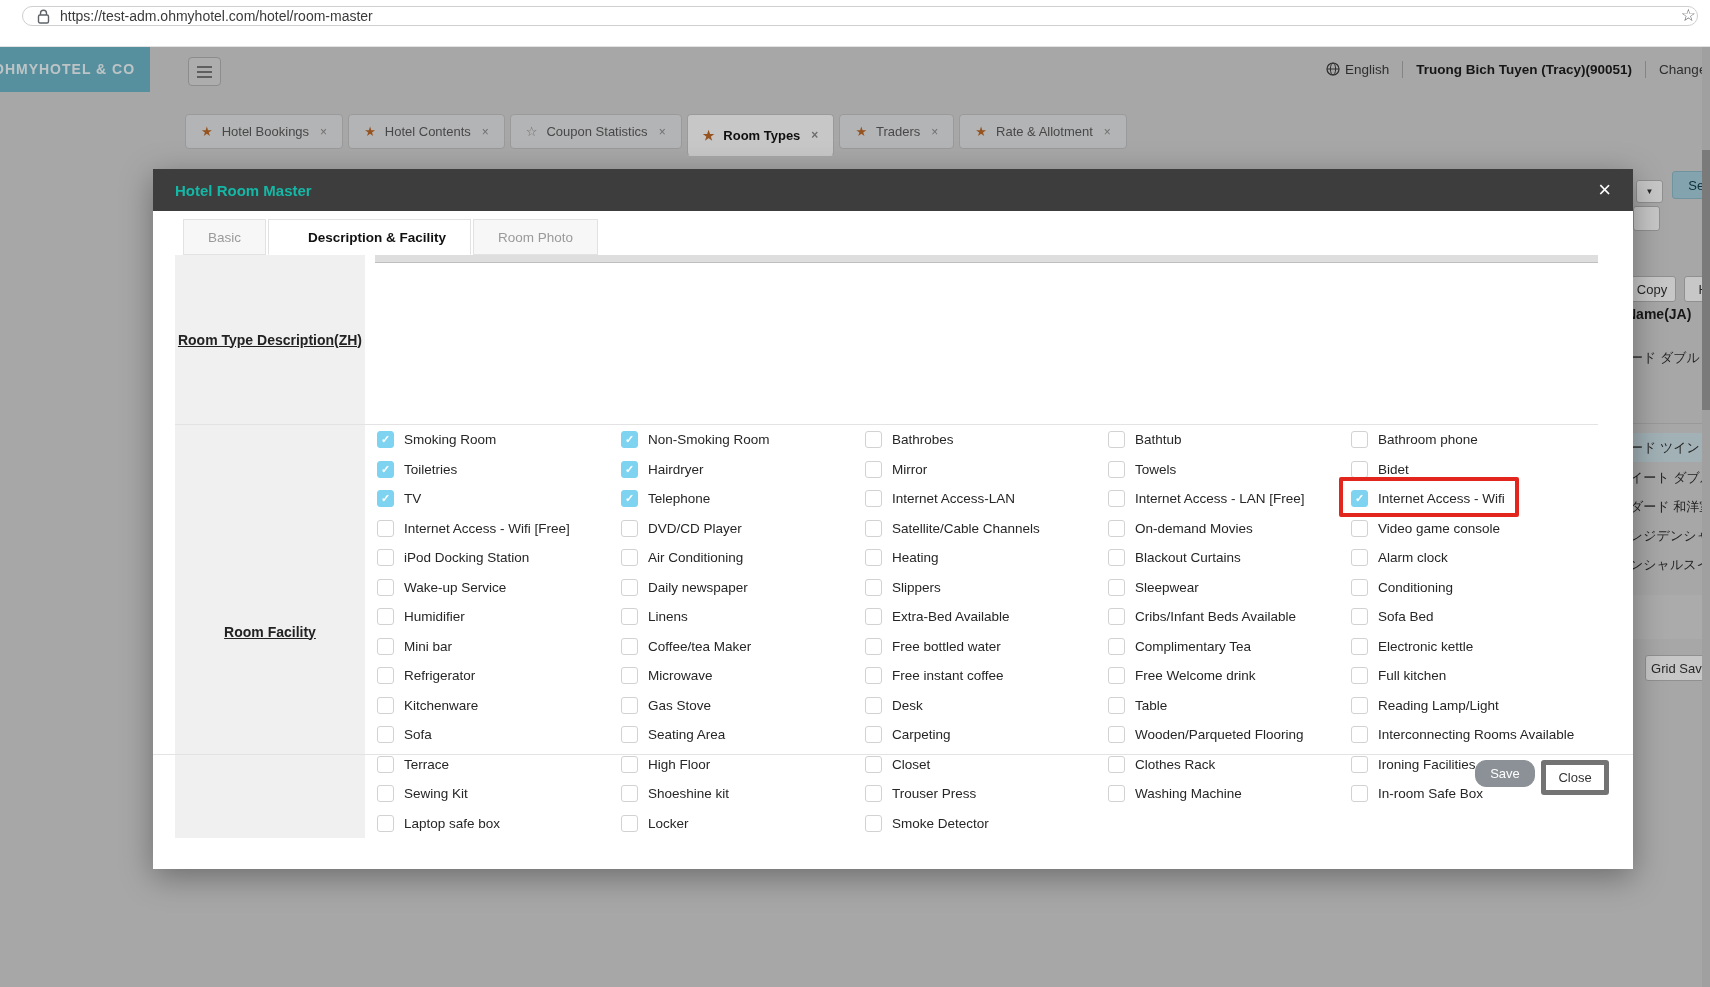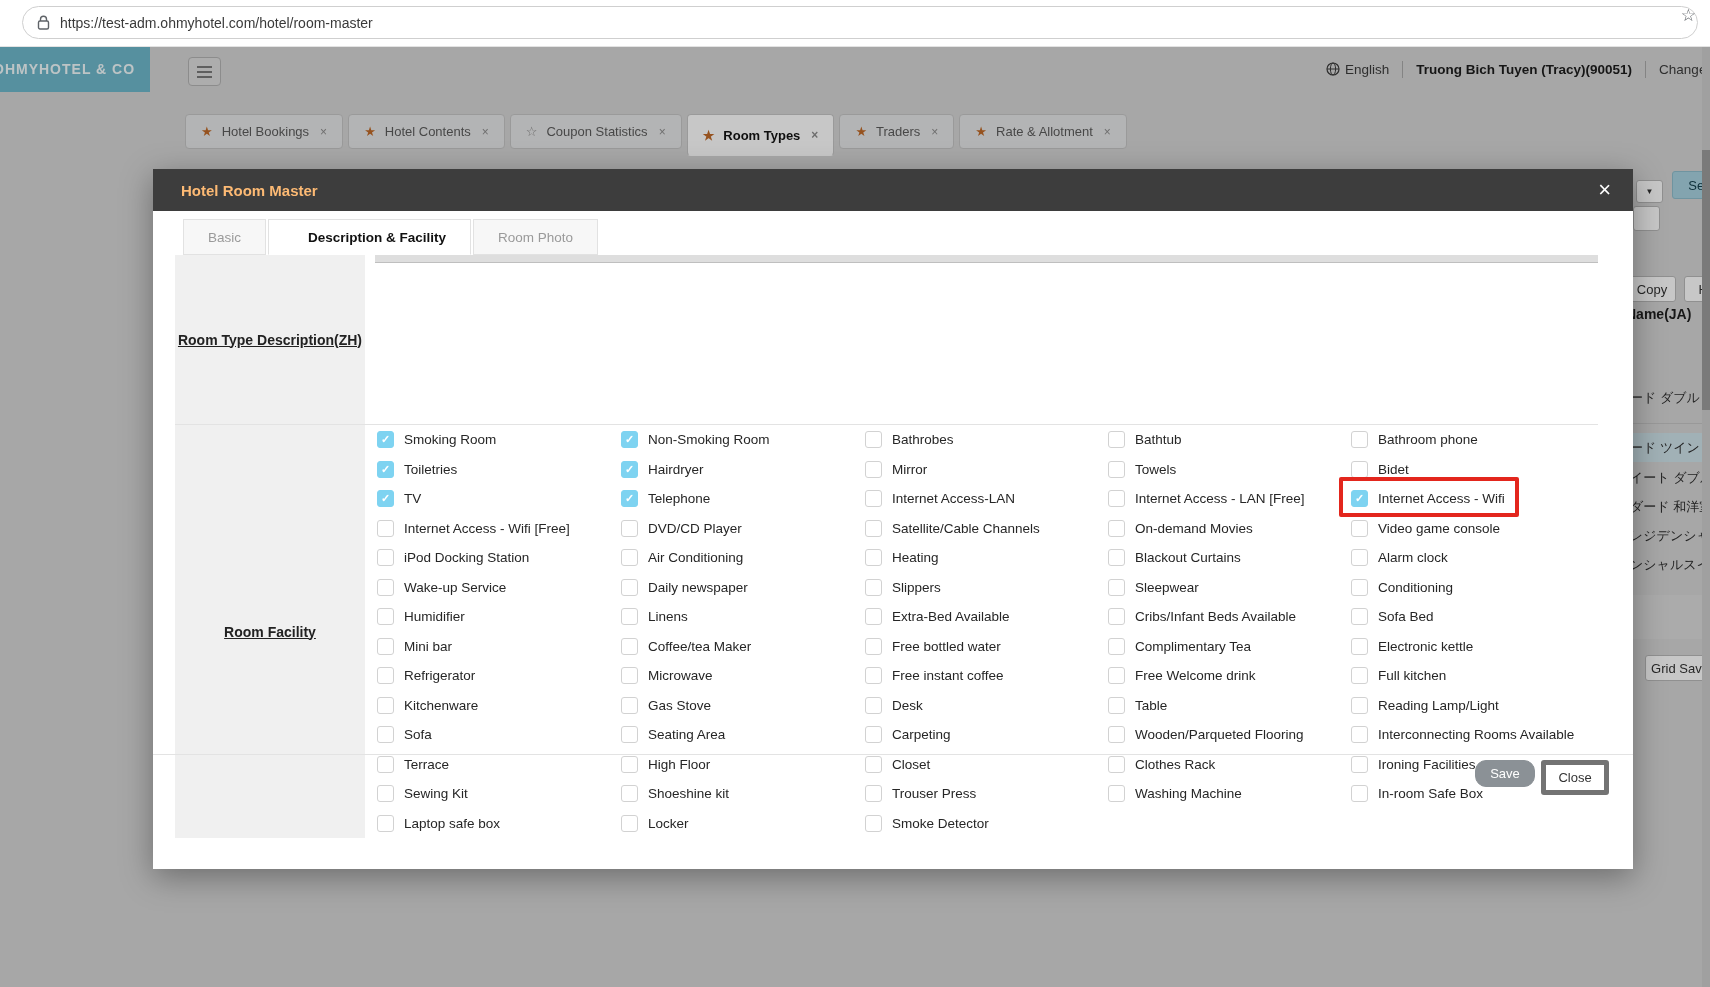--- a/index.html
+++ b/index.html
@@ -1,20 +1,20 @@
 <!DOCTYPE html>
 <html><head>
 <meta charset="utf-8">
 <style>
   html,body{margin:0;padding:0;background:#fff;font-family:"Liberation Sans",sans-serif;}
   #stage{position:relative;width:1710px;height:987px;overflow:hidden;background:#d6d6d6;}
 
   
   .browser-bar{position:absolute;left:0;top:0;width:1710px;height:46px;background:#fff;z-index:200;border-bottom:1px solid #e3e3e3;}
-  .url-pill{position:absolute;left:22px;top:6px;right:12px;height:33px;border:1px solid #cfcfcf;border-radius:17px;background:#fff;display:flex;align-items:center;padding:0 14px;box-sizing:border-box;}
+  .url-pill{position:absolute;left:22px;top:6px;right:12px;height:20px;border:1px solid #cfcfcf;border-radius:17px;background:#fff;display:flex;align-items:center;padding:0 14px;box-sizing:border-box;}
   .url-text{font-size:14px;color:#3a3a3a;margin-left:10px;white-space:nowrap;}
   .url-star{position:absolute;right:14px;top:5px;font-size:17px;color:#5f6368;}
 
   
   .page{position:absolute;left:0;top:46px;width:1710px;height:941px;background:#d6d6d6;z-index:1;}
   .logo-block{position:absolute;left:0;top:0;width:150px;height:46px;background:#6fb9cc;color:#f2fbfd;display:flex;align-items:center;overflow:hidden;}
   .logo-text{font-size:14px;font-weight:700;letter-spacing:1px;margin-left:-7px;white-space:nowrap;}
   .hamburger{position:absolute;left:188px;top:11px;width:31px;height:27px;border:1px solid #b4b4b4;border-radius:4px;background:#dedede;display:flex;flex-direction:column;justify-content:center;gap:3px;align-items:center;}
   .hamburger i{display:block;width:15px;height:2px;background:#7a7a7a;}
   .header-right{position:absolute;left:1326px;top:0;height:46px;display:flex;align-items:center;gap:13px;white-space:nowrap;}
@@ -57,21 +57,21 @@
   .ja-gray{position:absolute;left:1615px;top:549px;width:95px;height:44px;background:#dcdcdc;}
   .page-scroll{position:absolute;right:0;top:0;width:8px;height:941px;background:#cdcdcd;}
   .page-thumb{position:absolute;right:0;top:104px;width:8px;height:260px;background:#9d9d9d;}
 
   
   .overlay{position:absolute;left:0;top:46px;width:1710px;height:941px;background:rgba(0,0,0,0.22);z-index:50;}
 
   
   .modal{position:absolute;left:153px;top:169px;width:1480px;height:700px;background:#fff;z-index:100;box-shadow:0 8px 30px rgba(0,0,0,.35);}
   .modal-header{height:42px;background:#3d3d3d;display:flex;align-items:center;}
-  .modal-title{color:#fdba74;font-size:15px;font-weight:700;margin-left:28px;}
+  .modal-title{color:#14b8a6;font-size:15px;font-weight:700;margin-left:22px;}
   .modal-close{margin-left:auto;margin-right:22px;color:#fff;font-size:22px;line-height:22px;cursor:pointer;}
   .modal-tabs{height:44px;background:#fff;display:flex;align-items:flex-end;padding-left:30px;box-sizing:border-box;}
   .mtab{height:34px;display:flex;align-items:center;padding:0 24px;font-size:13.5px;color:#9a9a9a;background:#f7f7f7;border:1px solid #e2e2e2;margin-right:2px;}
   .mtab.active{background:#fff;color:#111;font-weight:700;border-bottom-color:#fff;padding-left:39px;}
   .modal-body{position:relative;height:614px;}
 
   .lbl-col{position:absolute;left:22px;width:190px;background:#f0f0f0;display:flex;align-items:center;justify-content:center;text-align:center;font-size:14px;font-weight:600;color:#222;text-decoration:underline;}
   .lbl-desc{top:0;height:169px;}
   .lbl-fac{top:170px;height:413px;}
   .desc-strip{position:absolute;left:222px;top:0;width:1223px;height:7px;background:#dedede;border-bottom:1px solid #bfbfbf;}
@@ -165,21 +165,21 @@
     <div class="bgbtn caret-btn">
         <span>▼</span>
       </div>
     <div class="bgbtn sear-btn">Sear</div>
     <div class="bgbtn mini-box"></div>
     <div class="bgbtn copy-btn">Copy</div>
     <div class="bgbtn his-btn">His</div>
     <div class="ja-header">Name(JA)</div>
     <div class="ja-div"></div>
     <div id="ja-rows">
-        <div class="ja-row" style="top: 297px; margin-top: 40px;">ード ダブル</div>
+        <div class="ja-row" style="top: 297px;">ード ダブル</div>
         <div class="ja-row hl" style="top: 387px;">ード ツイン</div>
         <div class="ja-row" style="top: 417px;">イート ダブル</div>
         <div class="ja-row" style="top: 446px;">ダード 和洋室</div>
         <div class="ja-row" style="top: 475px;">レジデンシャル</div>
         <div class="ja-row" style="top: 504px;">ンシャルスイー</div>
       </div>
     <div class="ja-gray"></div>
     <div class="bgbtn gridsave-btn">Grid Save</div>
 
     <div class="page-scroll">

